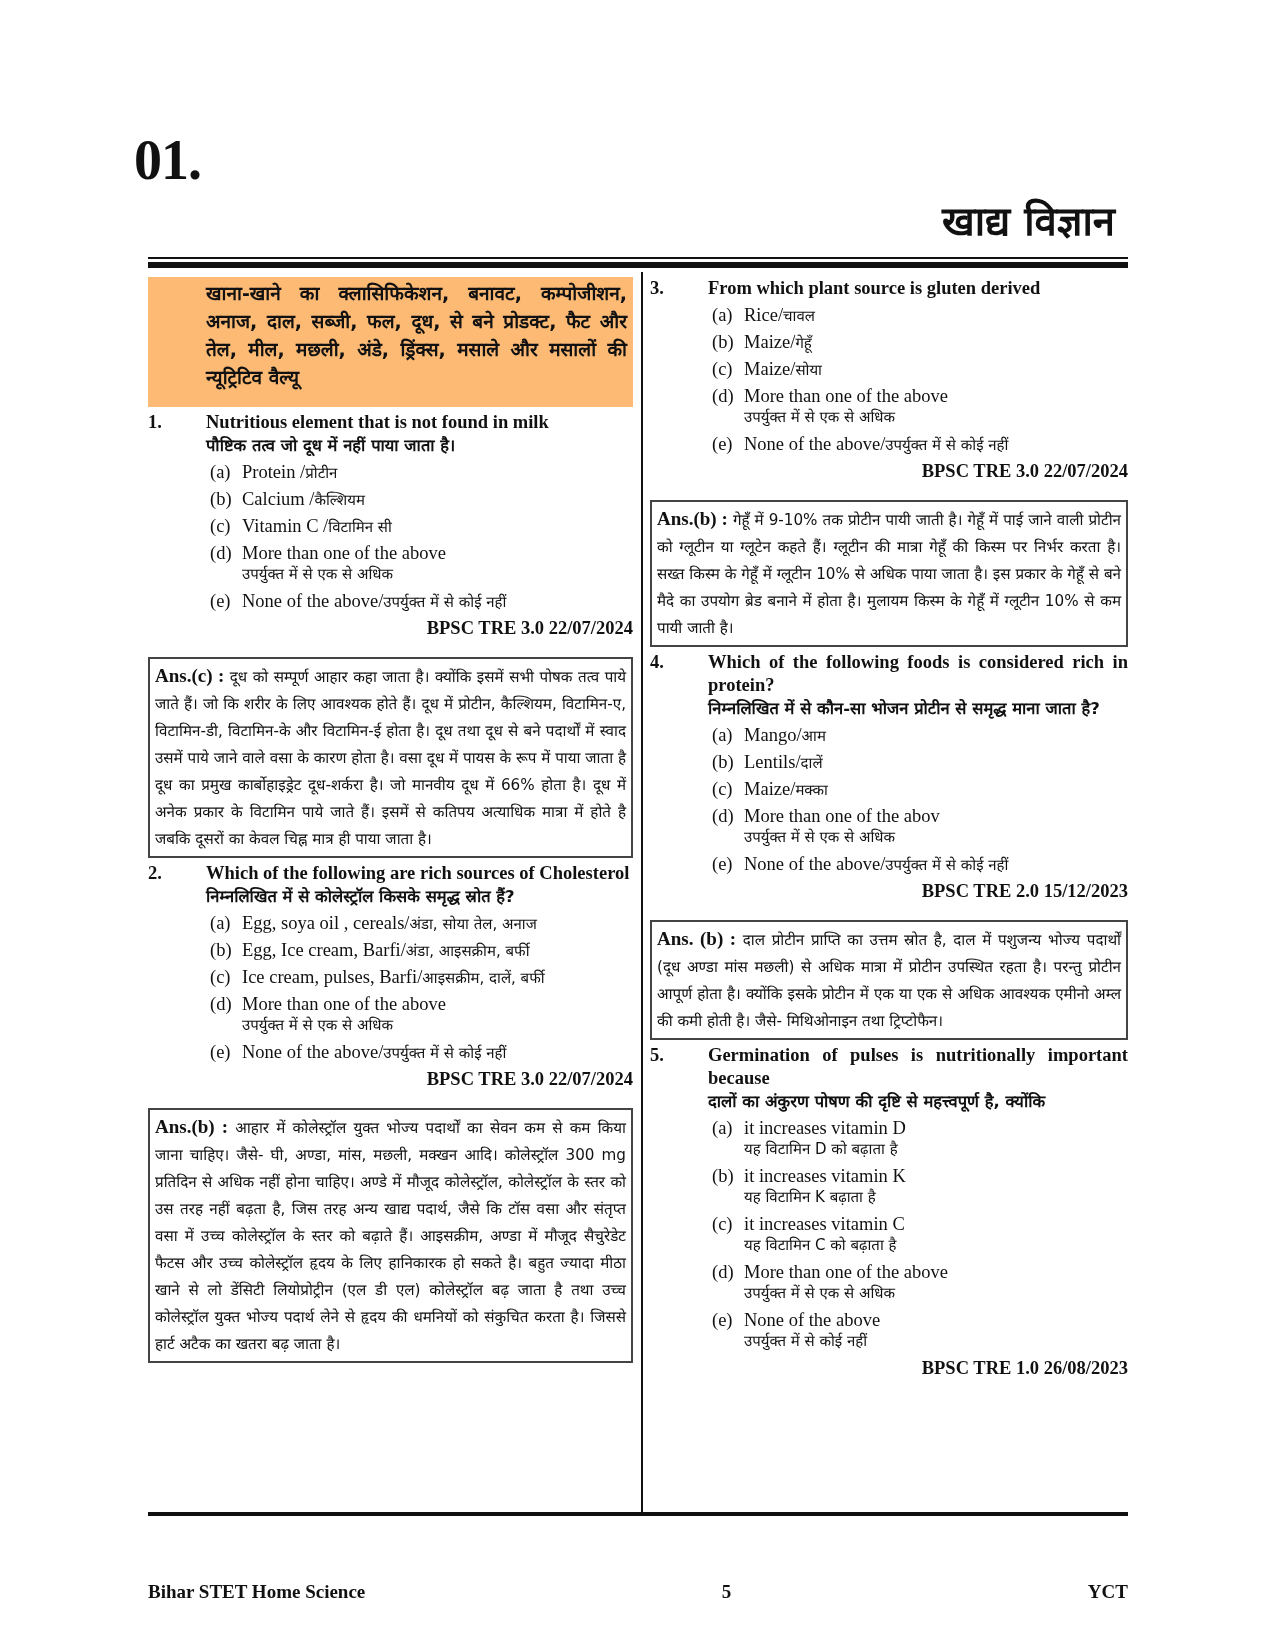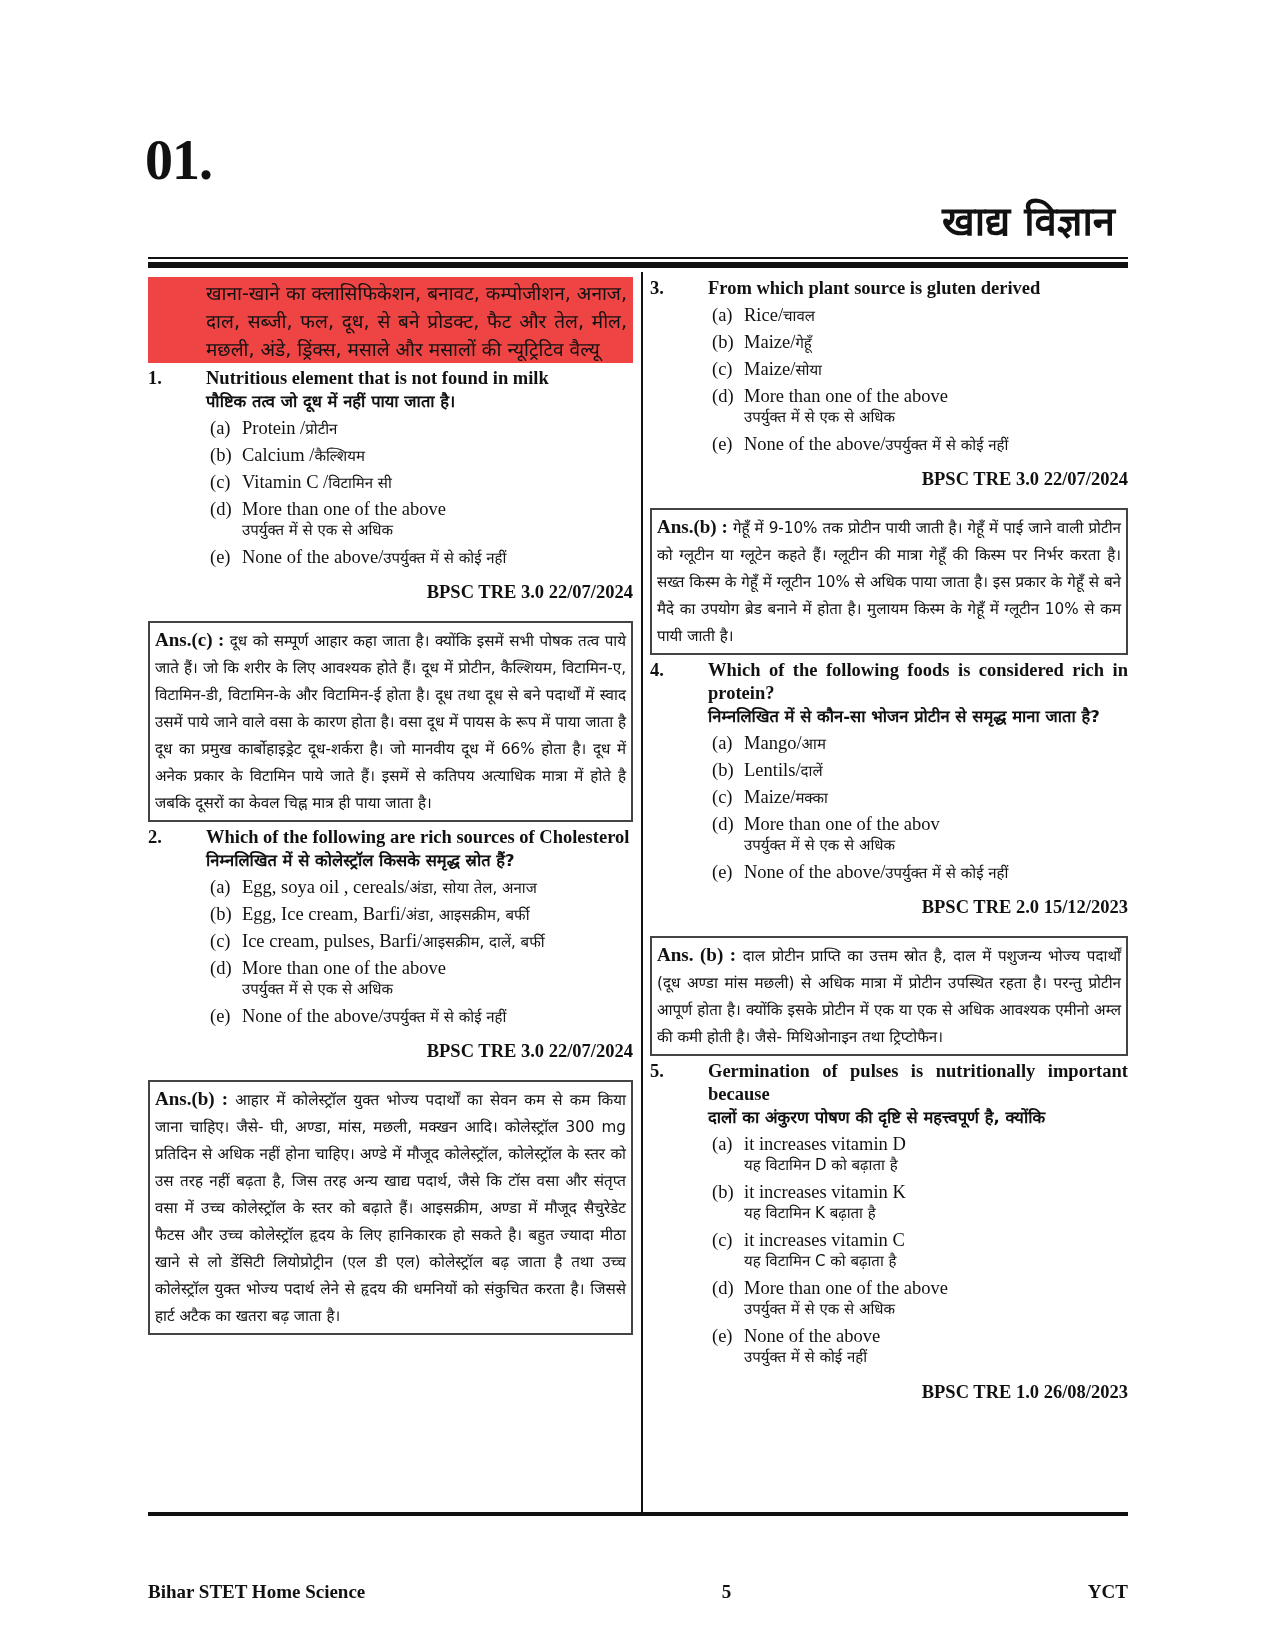--- a/index.html
+++ b/index.html
@@ -1,36 +1,36 @@
 <!DOCTYPE html>
 <html><head>
 <meta charset="utf-8">
 <style>
   html, body { margin: 0; padding: 0; background: #ffffff; }
   body { width: 1275px; height: 1650px; position: relative; font-family: "Liberation Serif", "DejaVu Serif", serif; color: #111; overflow: hidden; }
-  .chapter-num { position: absolute; left: 145px; top: 128px; font-size: 56px; font-weight: bold; letter-spacing: -1px; }
+  .chapter-num { position: absolute; left: 134px; top: 128px; font-size: 56px; font-weight: bold; letter-spacing: -1px; }
   .chapter-title { position: absolute; right: 160px; top: 192px; font-family: "DejaVu Sans", sans-serif; font-size: 40px; font-weight: bold; }
   .rule-thin { position: absolute; left: 148px; width: 980px; top: 257px; height: 2px; background: #111; }
   .rule-thick { position: absolute; left: 148px; width: 980px; top: 262px; height: 6px; background: #111; }
   .col-divider { position: absolute; left: 641px; top: 272px; width: 2px; height: 1240px; background: #111; }
   .col { position: absolute; top: 277px; }
   .col-left { left: 148px; width: 485px; }
   .col-right { left: 650px; width: 478px; }
-  .topic-box { background: #ef4444; padding: 2px 6px 0 58px; font-family: "DejaVu Sans", sans-serif; font-size: 19px; line-height: 28px; text-align: justify; font-weight: 400; }
+  .topic-box { background: #fdba74; padding: 2px 6px 16px 58px; font-family: "DejaVu Sans", sans-serif; font-size: 19px; line-height: 28px; text-align: justify; font-weight: 700; }
   .q { margin-top: 4px; }
   .q-head { display: flex; font-weight: bold; font-size: 18.5px; line-height: 23px; }
   .q-num { width: 58px; flex: none; }
   .q-text { flex: 1; text-align: justify; }
   .q-hi { font-family: "DejaVu Sans", sans-serif; font-size: 16.5px; font-weight: bold; }
   .opts { margin-left: 62px; margin-top: 2px; }
   .opt { display: flex; font-size: 18.5px; line-height: 26px; }
   .opt-lab { width: 32px; flex: none; }
   .opt-sub { display: block; font-family: "DejaVu Sans", sans-serif; font-size: 15px; line-height: 20px; margin-top: -2px; margin-bottom: 4px; }
   .hi { font-family: "DejaVu Sans", sans-serif; font-size: 15px; }
-  .src { text-align: right; font-weight: bold; font-size: 18.5px; line-height: 22px; margin-top: 10px; }
+  .src { text-align: right; font-weight: bold; font-size: 18.5px; line-height: 22px; margin-top: 2px; }
   .ans-box { border: 2px solid #444; padding: 3px 5px; font-family: "DejaVu Sans", sans-serif; font-size: 15.2px; line-height: 27px; text-align: justify; margin-top: 18px; }
   .ans-label { font-family: "Liberation Serif", serif; font-weight: bold; font-size: 19px; }
   .footer-rule { position: absolute; left: 148px; width: 980px; top: 1512px; height: 4px; background: #111; }
   .footer { position: absolute; left: 148px; width: 980px; top: 1581px; display: flex; justify-content: space-between; font-weight: bold; font-size: 19px; }
 </style>
 </head>
 <body>
 
 <div class="chapter-num">01.</div>
 <div class="chapter-title">खाद्य विज्ञान</div>

